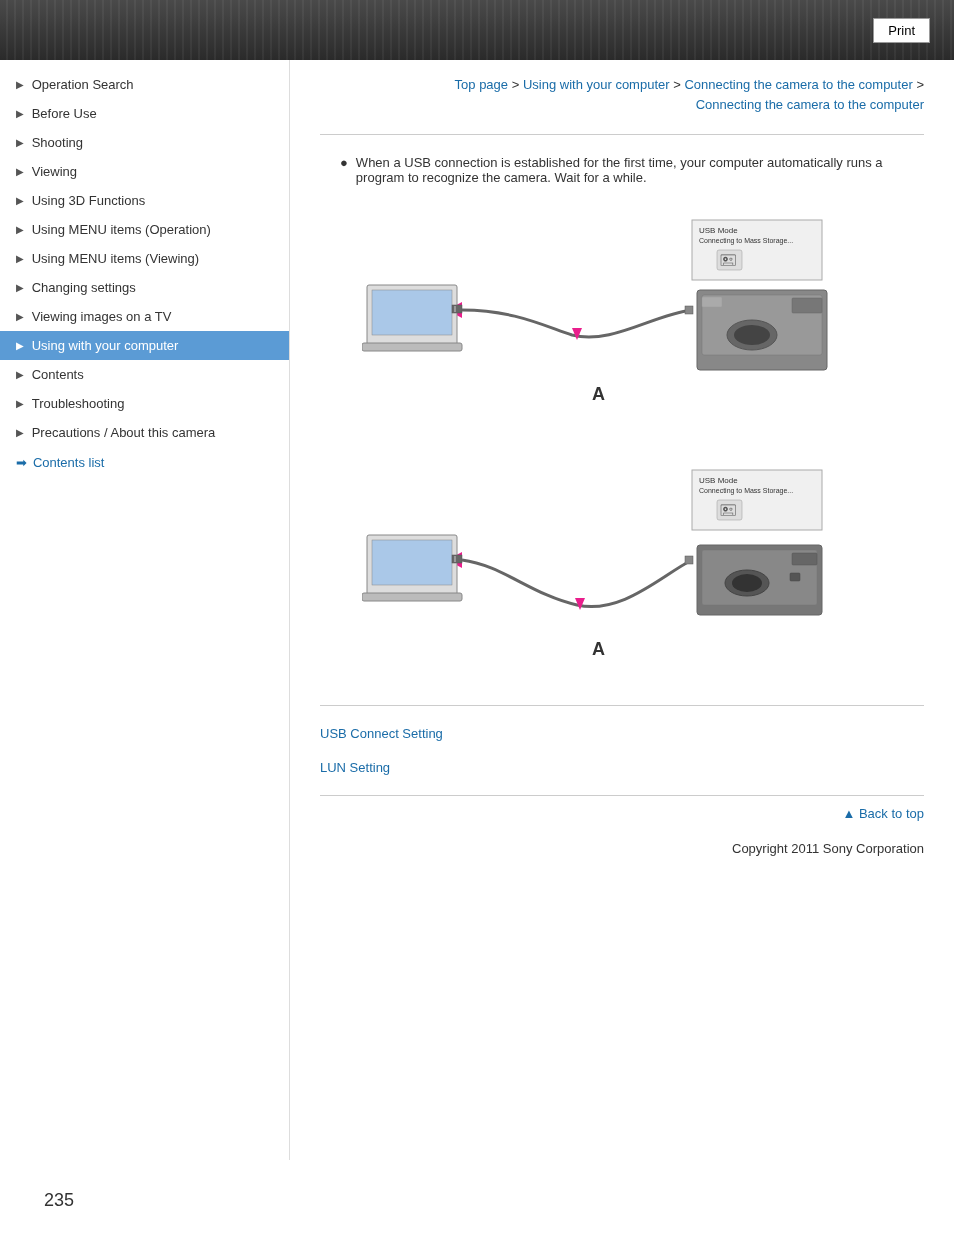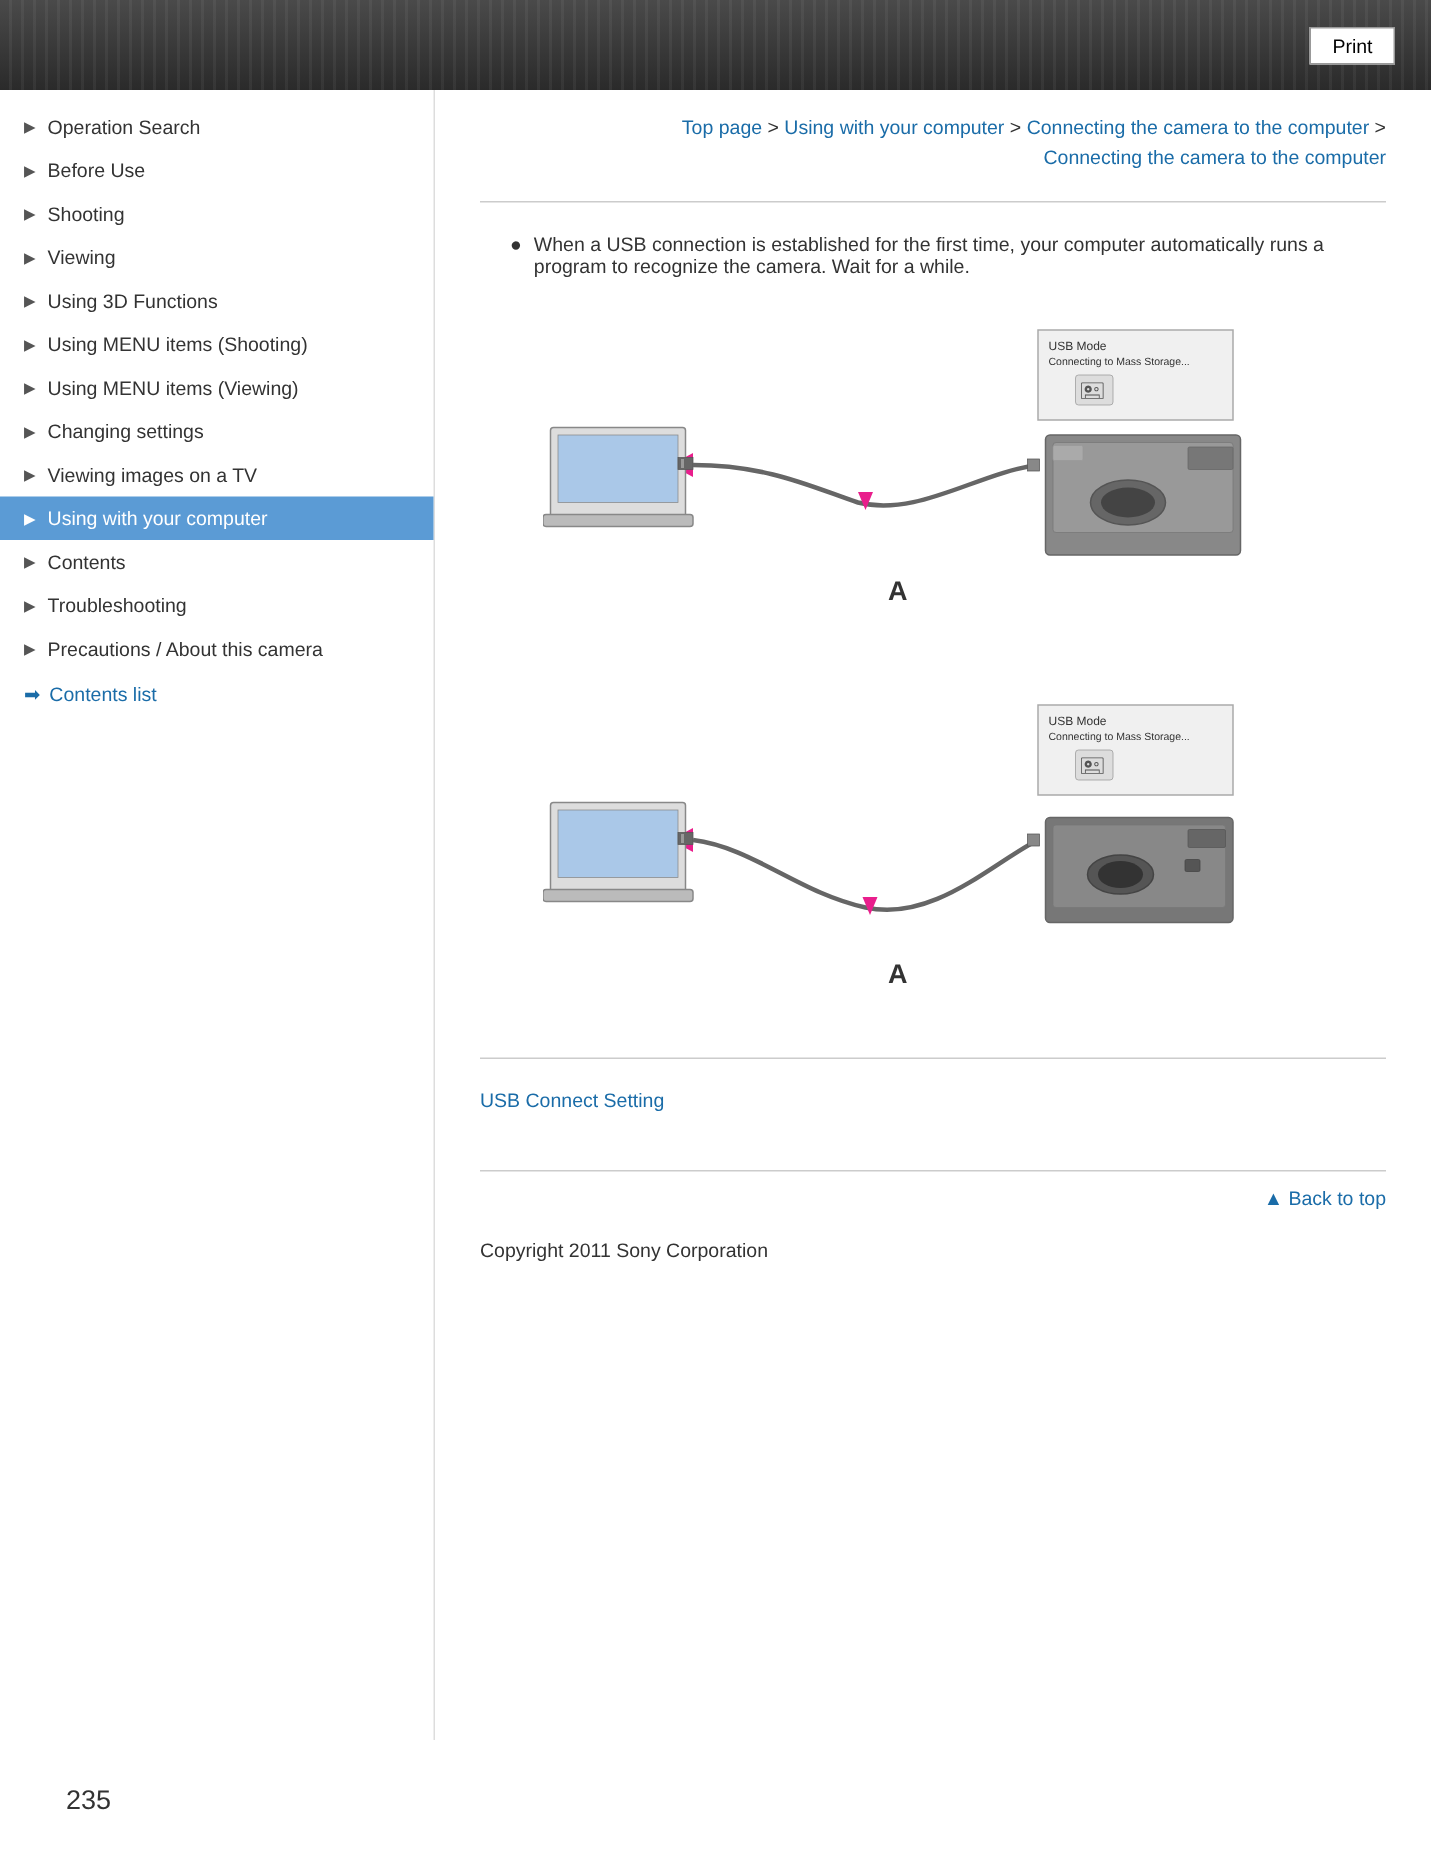--- a/index.html
+++ b/index.html
@@ -154,21 +154,21 @@
       color: #1a6ca8;
       font-size: 13px;
       cursor: pointer;
       margin-bottom: 10px;
     }
     .back-to-top::before {
       content: '▲ ';
     }
 
     .copyright {
-      text-align: left;
+      text-align: right;
       font-size: 13px;
       color: #333;
       margin: 20px 0;
     }
 
     .page-number {
       text-align: left;
       font-size: 18px;
       color: #333;
       margin: 30px 0 10px 0;
@@ -206,21 +206,21 @@
     <div class="sidebar-item">
       <span class="arrow">▶</span>
       <span class="label">Viewing</span>
     </div>
     <div class="sidebar-item">
       <span class="arrow">▶</span>
       <span class="label">Using 3D Functions</span>
     </div>
     <div class="sidebar-item">
       <span class="arrow">▶</span>
-      <span class="label">Using MENU items (Shooting)</span>
+      <span class="label">Using MENU items (Operation)</span>
     </div>
     <div class="sidebar-item">
       <span class="arrow">▶</span>
       <span class="label">Using MENU items (Viewing)</span>
     </div>
     <div class="sidebar-item">
       <span class="arrow">▶</span>
       <span class="label">Changing settings</span>
     </div>
     <div class="sidebar-item">
@@ -345,20 +345,21 @@
         <polygon points="218,145 213,133 223,133" fill="#e91e8c"></polygon>
 
         <text x="230" y="190" font-size="18" font-weight="bold" fill="#333">A</text>
       </svg>
     </div>
 
     <hr class="bottom-divider">
 
     <div class="related-links">
       <a>USB Connect Setting</a><br>
+      <a>LUN Setting</a>
     </div>
 
     <hr class="bottom-divider">
 
     <div class="back-to-top">Back to top</div>
 
     <div class="copyright">Copyright 2011 Sony Corporation</div>
 
   </div>
 </div>

